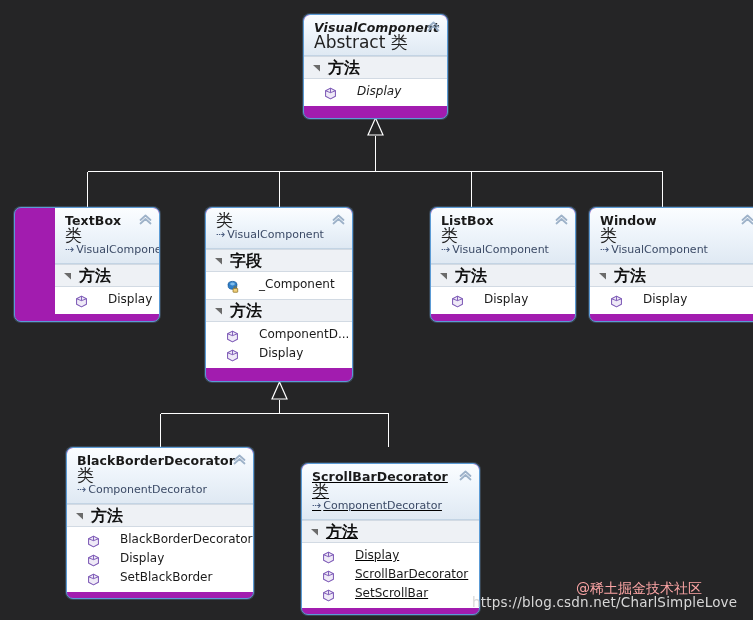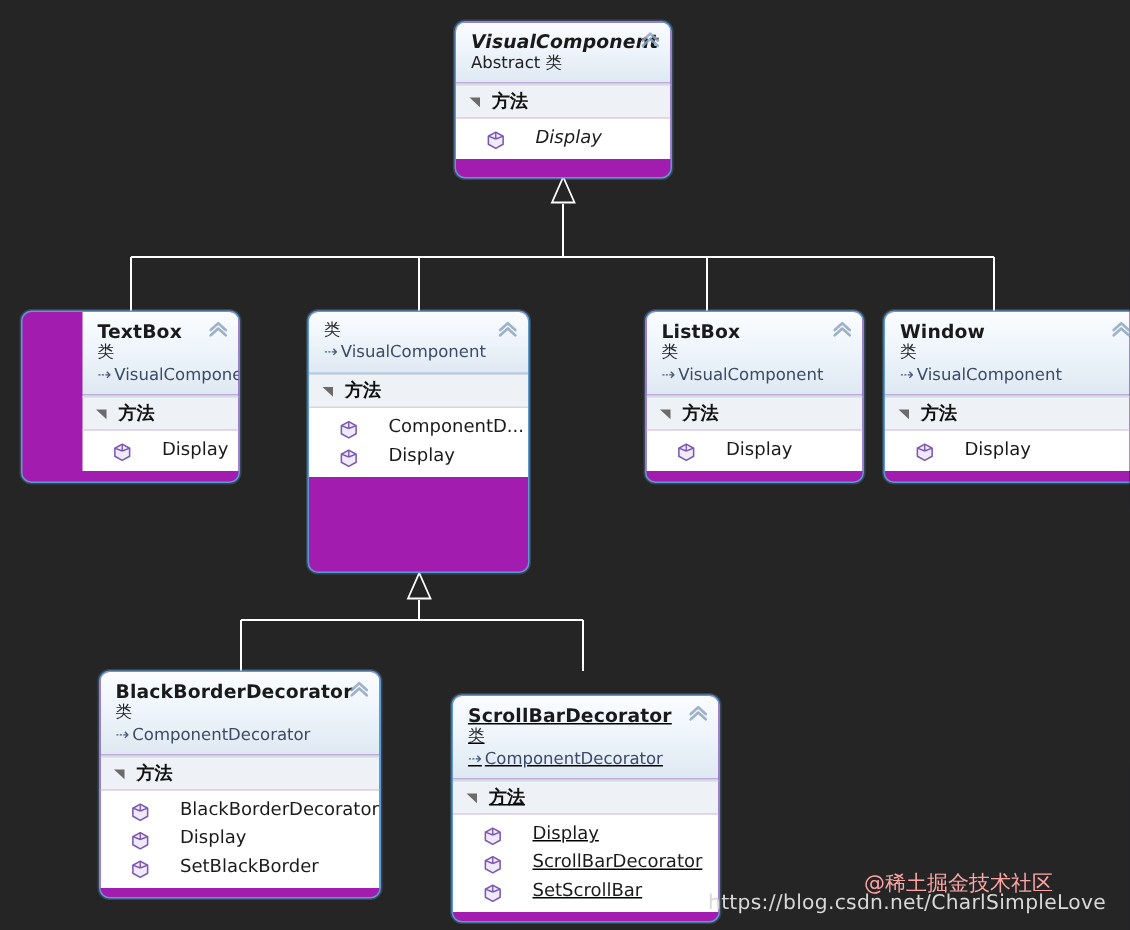--- a/index.html
+++ b/index.html
@@ -32,21 +32,21 @@
   .hdr .name{
     font-weight:bold;
     font-size:12.5px;
     color:#1a1a1a;
     line-height:15px;
     letter-spacing:.1px;
     white-space:nowrap;
   }
   .hdr .name.abstract{font-style:italic;}
   .hdr .kind{
-    font-size:11px;
+    font-size:17px;
     color:#222;
     line-height:14px;
     white-space:nowrap;
   }
   .hdr .base{
     font-size:11px;
     color:#3b4a66;
     line-height:14px;
     white-space:nowrap;
     margin-top:1px;
@@ -63,21 +63,21 @@
   }
 
   .section{
     background:#eef1f5;
     border-top:1px solid #d2dae3;
     border-bottom:1px solid #d2dae3;
     padding:3px 8px 3px 8px;
     display:flex;align-items:center;gap:7px;
   }
   .section .slabel{
-    font-size:12px;font-weight:bold;color:#111;line-height:15px;
+    font-size:16px;font-weight:bold;color:#111;line-height:15px;
   }
   .members{background:#ffffff;padding:3px 0 5px 0;}
   .member{
     display:flex;align-items:flex-end;gap:20px;
     padding:1px 0 1px 20px;
     font-size:12px;color:#1a1a1a;line-height:17px;
     white-space:nowrap;
   }
   .member.italic{font-style:italic;}
   .micon{width:13px;height:13px;flex:0 0 13px;display:block;}
@@ -183,20 +183,38 @@
             <path d="M1.5 6 L6.5 1.5 L11.5 6" fill="none" stroke="#8fa6c0" stroke-width="1.8" stroke-linecap="round" stroke-linejoin="round"></path>
             <path d="M1.5 9.5 L6.5 5 L11.5 9.5" fill="none" stroke="#8fa6c0" stroke-width="1.8" stroke-linecap="round" stroke-linejoin="round"></path>
           </svg>
           <div class="kind">类</div>
           <div class="base"><span class="arrw">⇢</span><span>VisualComponent</span></div>
         </div>
         <div class="section">
           <svg width="9" height="9" viewBox="0 0 9 9" xmlns="http://www.w3.org/2000/svg">
             <polygon points="1,2 8,2 8,8.5" fill="#6b6b6b"></polygon>
           </svg>
+          <span class="slabel">字段</span>
+        </div>
+        <div class="members">
+          <div class="member">
+            <svg class="micon" viewBox="0 0 14 14" xmlns="http://www.w3.org/2000/svg">
+              <ellipse cx="7" cy="4.6" rx="4.6" ry="3.1" fill="#2f7fc9" stroke="#1d5f9e" stroke-width="0.9"></ellipse>
+              <path d="M2.4 4.6 v2.2 a4.6 3.1 0 0 0 9.2 0 V4.6" fill="#2f7fc9" stroke="#1d5f9e" stroke-width="0.9"></path>
+              <ellipse cx="7" cy="4.3" rx="2.5" ry="1.5" fill="#9ed2f5" opacity="0.75"></ellipse>
+              <rect x="7.6" y="9" width="5" height="4.2" rx="0.6" fill="#f2d07a" stroke="#8a6d1f" stroke-width="0.8"></rect>
+              <path d="M8.9 9 v-1.1 a1.2 1.2 0 0 1 2.4 0 V9" fill="none" stroke="#8a6d1f" stroke-width="0.8"></path>
+            </svg>
+            <span>_Component</span>
+          </div>
+        </div>
+        <div class="section">
+          <svg width="9" height="9" viewBox="0 0 9 9" xmlns="http://www.w3.org/2000/svg">
+            <polygon points="1,2 8,2 8,8.5" fill="#6b6b6b"></polygon>
+          </svg>
           <span class="slabel">方法</span>
         </div>
         <div class="members">
           <div class="member">
             <svg class="micon" viewBox="0 0 14 14" xmlns="http://www.w3.org/2000/svg">
               <path d="M7 1.2 L12.3 4.1 L12.3 9.9 L7 12.8 L1.7 9.9 L1.7 4.1 Z" fill="#efeaf7" stroke="#7b57b5" stroke-width="1.1" stroke-linejoin="round"></path>
               <path d="M7 1.2 L7 6.1 M7 6.1 L12.3 4.1 M7 6.1 L1.7 4.1" fill="none" stroke="#7b57b5" stroke-width="1"></path>
             </svg>
             <span>ComponentD...</span>
           </div>

